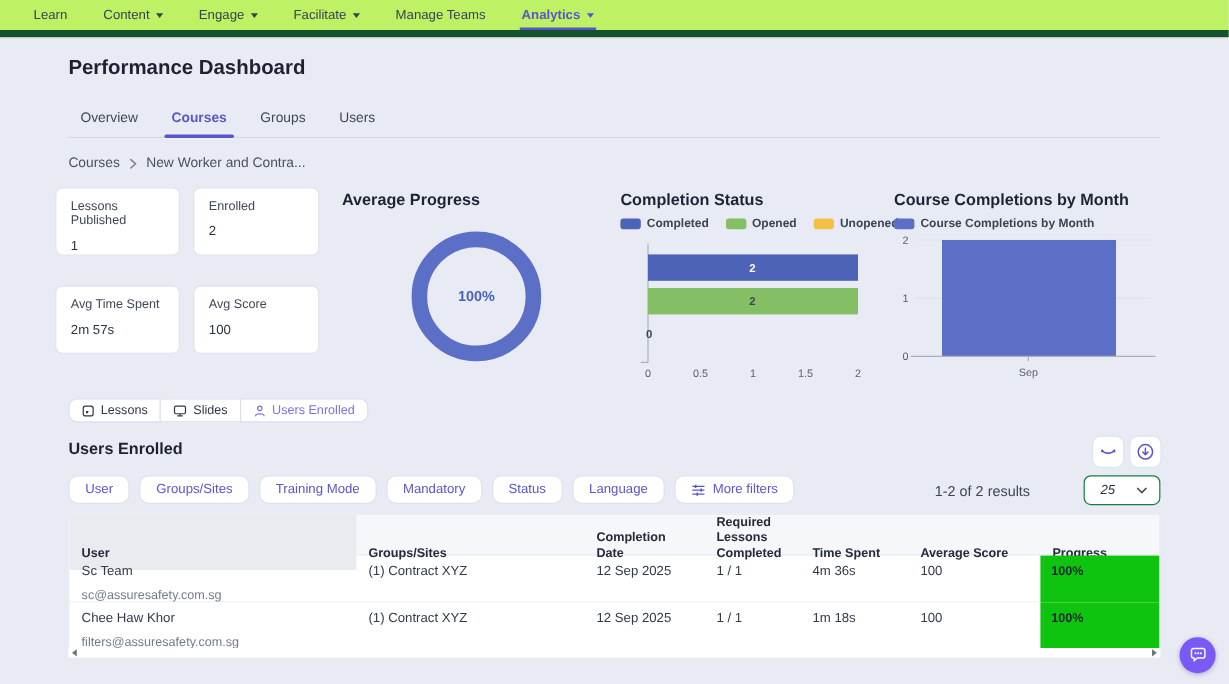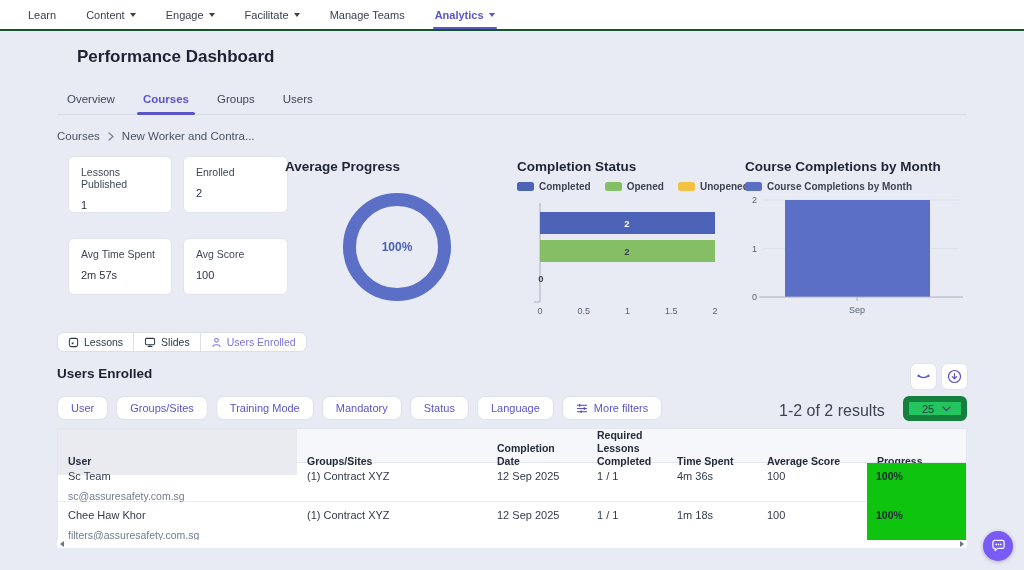--- a/index.html
+++ b/index.html
@@ -1,40 +1,40 @@
 <!DOCTYPE html>
 <html><head>
 <meta charset="utf-8">
 <style>
   * { margin:0; padding:0; box-sizing:border-box; }
   html,body { width:1024px; height:570px; overflow:hidden; }
   body { font-family:"Liberation Sans","DejaVu Sans",sans-serif; background:#e9ebf4; color:#2b3342; }
   #stage { position:relative; width:1024px; height:570px; }
 
   
-  .topnav { position:absolute; top:0; left:0; width:1024px; height:31px; background:#ffffff;
-            border-bottom:2px solid #14532d; display:flex; align-items:stretch; padding-left:28px; gap:30px; }
+  .topnav { position:absolute; top:0; left:0; width:1024px; height:31px; background:#bef264;
+            border-bottom:6px solid #14532d; display:flex; align-items:stretch; padding-left:28px; gap:30px; }
   .nav-item { position:relative; display:flex; align-items:center; gap:5px; font-size:11px; color:#3a4150; cursor:pointer; }
   .nav-item.active { color:#5a55c8; font-weight:700; }
   .nav-item.active .nav-underline { position:absolute; left:-2px; right:-2px; bottom:0; height:2px; background:#5a55c8; border-radius:2px; }
   .caret { width:0; height:0; border-left:3.5px solid transparent; border-right:3.5px solid transparent; border-top:4px solid currentColor; margin-top:1px; }
 
   
-  .page-title { position:absolute; left:57px; top:47px; font-size:17px; font-weight:700; color:#1e2130;margin-left:20px; }
+  .page-title { position:absolute; left:57px; top:47px; font-size:17px; font-weight:700; color:#1e2130; }
   .tabs { position:absolute; left:57px; top:84px; width:910px; height:31px; border-bottom:1px solid #d6dae5; display:flex; gap:28px; padding-left:10px; }
   .tab { position:relative; display:flex; align-items:center; font-size:11.5px; color:#3f4756; cursor:pointer; }
   .tab.active { color:#5a55c8; font-weight:700; }
   .tab.active .tab-underline { position:absolute; left:-6px; right:-6px; bottom:-1px; height:3px; background:#5a55c8; border-radius:3px; }
 
   
   .breadcrumb { position:absolute; left:57px; top:130px; display:flex; align-items:center; gap:8px; font-size:11.5px; color:#4a5260; }
   .crumb-sep { font-size:12px; color:#7b8294; line-height:1; }
 
   
-  .stats { position:absolute; left:68px; top:156px; display:grid; grid-template-columns:104px 105px; grid-auto-rows:57px; column-gap:11px; row-gap:25px; }
+  .stats { position:absolute; left:46px; top:156px; display:grid; grid-template-columns:104px 105px; grid-auto-rows:57px; column-gap:11px; row-gap:25px; }
   .stat-card { background:#fff; border:1px solid #e1e4ed; border-radius:6px; padding:9px 12px; }
   .stat-label { font-size:10.5px; color:#3f4756; }
   .stat-value { font-size:11px; color:#2b3342; margin-top:9px; }
 
   
   .chart-title { position:absolute; font-size:13.5px; font-weight:700; color:#1e2433; }
   .legend { position:absolute; display:flex; justify-content:flex-start; align-items:center; gap:14px; font-size:10px; color:#3c4453;font-weight:bold; }
   .legend-item { display:flex; align-items:center; gap:5px; }
   .swatch { width:17px; height:9px; border-radius:2.5px; }
 
@@ -55,24 +55,24 @@
   .seg-btn.active { color:#7a74d8; }
   .seg-btn svg { flex:0 0 auto; }
 
   
   .section-title { position:absolute; left:57px; top:366px; font-size:13.5px; font-weight:700; color:#1e2130; }
   .tool-btn { position:absolute; top:363px; width:27px; height:27px; background:#fff; border:1px solid #e0e3ec; border-radius:7px;
               display:flex; align-items:center; justify-content:center; cursor:pointer; }
   .filters { position:absolute; left:57px; top:396px; display:flex; gap:8px; }
   .chip { display:flex; align-items:center; gap:6px; background:#fff; border:1px solid #dfe2ec; border-radius:8px;
           padding:5px 13px; font-size:11px; color:#5a55c8; cursor:pointer; white-space:nowrap; }
-  .results-summary { position:absolute; left:779px; top:402px; font-size:16px; color:#3c4453; }
-  .page-size { position:absolute; left:903px; top:396px; width:64px; height:25px; background:#22c55e; border:6px solid #15803d;
+  .results-summary { position:absolute; left:779px; top:402px; font-size:12px; color:#3c4453; }
+  .page-size { position:absolute; left:903px; top:396px; width:64px; height:25px; background:#ffffff; border:1px solid #15803d;
                border-radius:6px; display:flex; align-items:center; justify-content:space-between; padding:0 10px 0 13px;
-               font-size:11px; color:#2b3342; cursor:pointer; }
+               font-size:11px; color:#2b3342; cursor:pointer;font-style:italic; }
 
   
   .table { position:absolute; left:57px; top:428px; width:910px; background:#fff; border:1px solid #e3e6ee; border-bottom:none; }
   .tr { display:grid; grid-template-columns:239px 190px 100px 80px 90px 110px 99px; }
   .thead { background:#f6f7fa; height:34px; border-bottom:1px solid #e3e6ee; }
   .th { display:flex; align-items:flex-end; padding:0 8px 7px 10px; font-size:10.5px; font-weight:700; color:#242b3a; line-height:1.25; }
   .th.user-col { background:#e9ebf1; }
   .row { height:39px; border-bottom:1px solid #eceef4; background:#fff; }
   .td { padding:7px 8px 0 10px; font-size:11px; color:#323a49; }
   .user-cell .user-name { font-size:11px; color:#323a49; }

